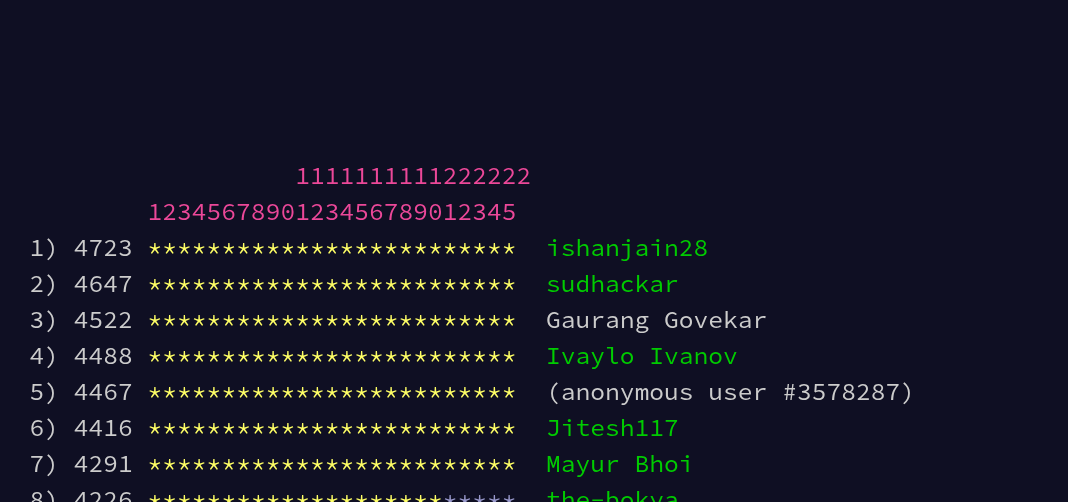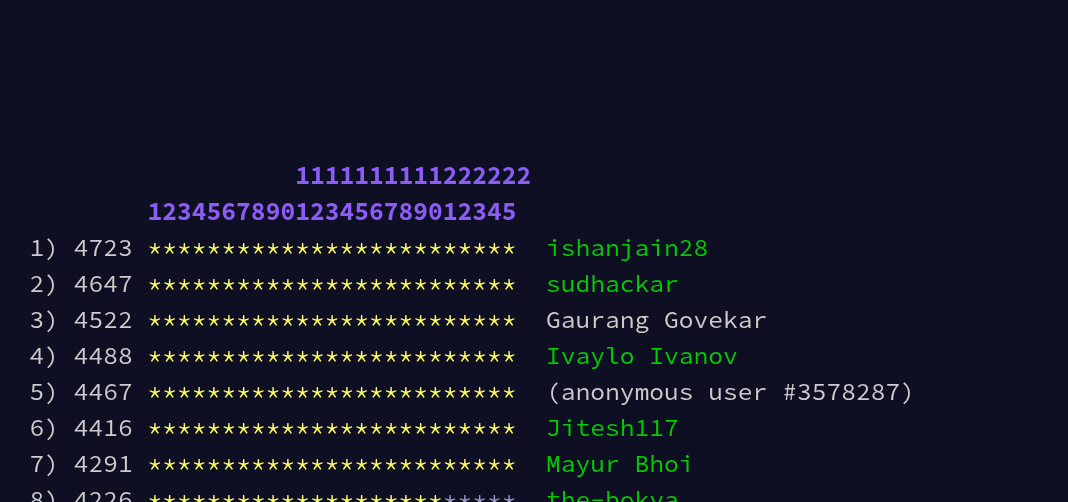--- a/index.html
+++ b/index.html
@@ -11,21 +11,21 @@
     overflow: hidden;
   }
   body {
     font-family: "Source Code Pro", "Menlo", "Consolas", "Courier New", monospace;
     font-size: 24.6px;
     line-height: 36px;
     color: #cccccc;
     white-space: pre;
     padding-top: 14px;
   }
-  .green  { color: #8b5cf6; font-weight: bold; }
+  .green  { color: #ec4899; }
   .bright { color: #00cc00; }
   .white  { color: #cccccc; }
   .gold   { color: #ffff66; }
   .silver { color: #9999cc; }
   a.link { text-decoration: none; }
   .row { display: block; }
   .cell { display: inline; }
 </style>
 </head>
 <body>

